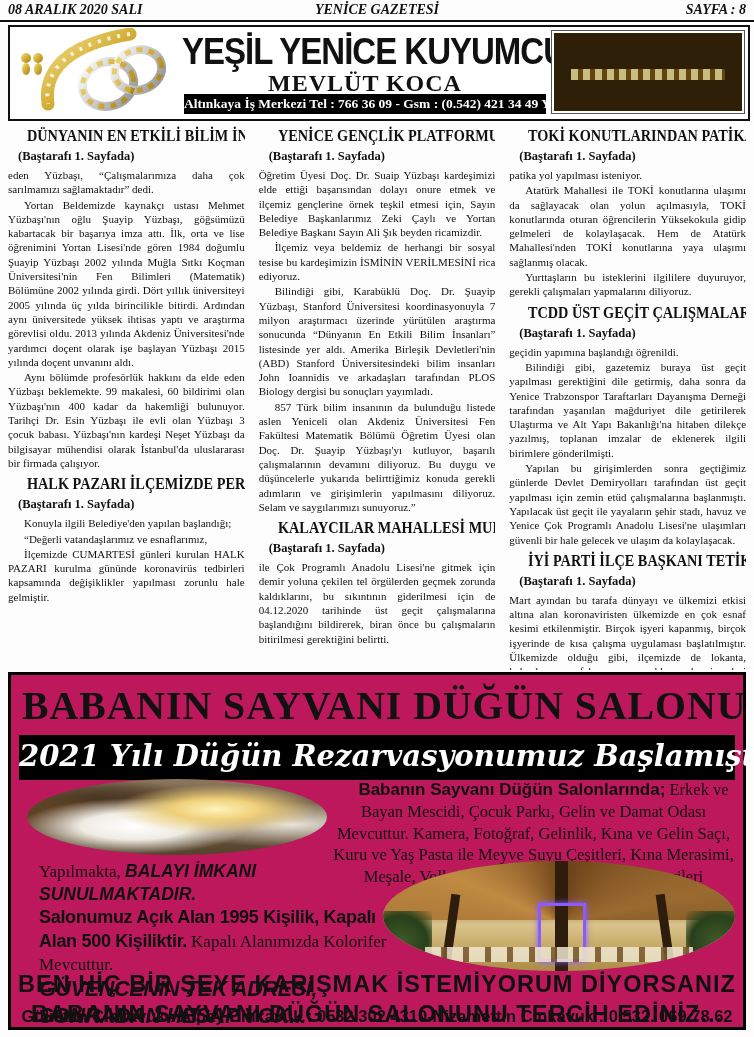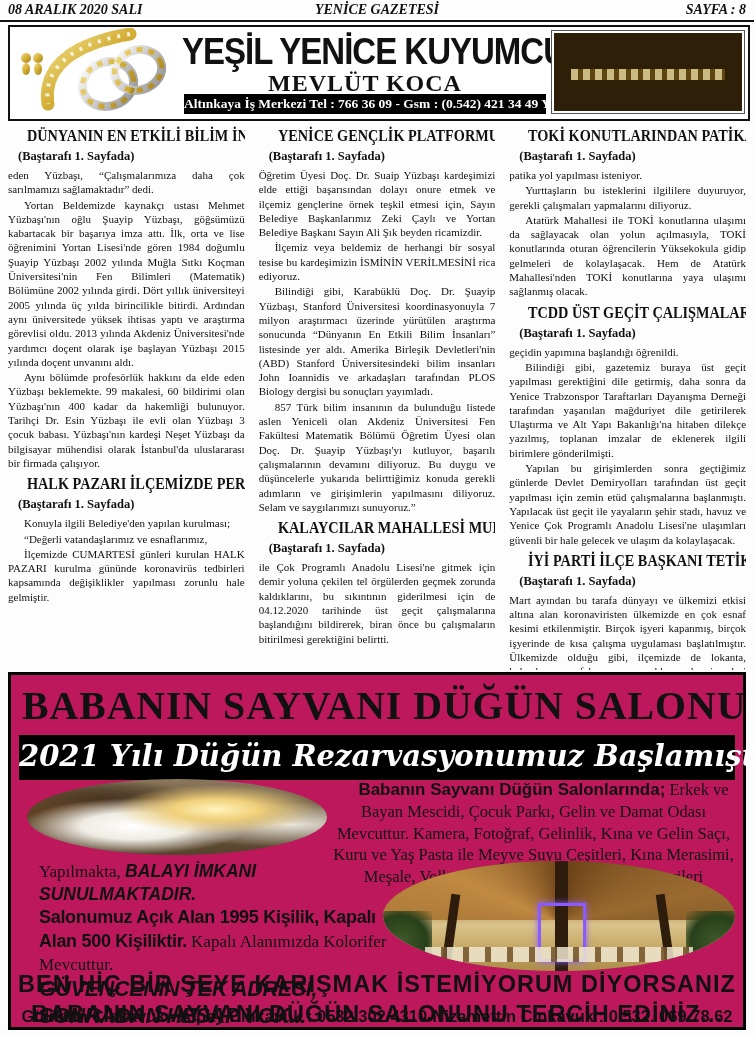--- a/index.html
+++ b/index.html
@@ -141,21 +141,21 @@
 
     <div class="col">
       <div class="headline">DÜNYANIN EN ETKİLİ BİLİM İNSANLARI</div>
       <div class="note">(Baştarafı 1. Sayfada)</div>
       <p class="first">eden Yüzbaşı, “Çalışmalarımıza daha çok sarılmamızı sağlamaktadır” dedi.</p>
       <p>Yortan Beldemizde kaynakçı ustası Mehmet Yüzbaşı'nın oğlu Şuayip Yüzbaşı, göğsümüzü kabartacak bir başarıya imza attı. İlk, orta ve lise öğrenimini Yortan Lisesi'nde gören 1984 doğumlu Şuayip Yüzbaşı 2002 yılında Muğla Sıtkı Koçman Üniversitesi'nin Fen Bilimleri (Matematik) Bölümüne 2002 yılında girdi. Dört yıllık üniversiteyi 2005 yılında üç yılda birincilikle bitirdi. Ardından aynı üniversitede yüksek ihtisas yaptı ve araştırma görevlisi oldu. 2013 yılında Akdeniz Üniversitesi'nde yardımcı doçent olarak işe başlayan Yüzbaşı 2015 yılında doçent unvanını aldı.</p>
       <p>Aynı bölümde profesörlük hakkını da elde eden Yüzbaşı beklemekte. 99 makalesi, 60 bildirimi olan Yüzbaşı'nın 400 kadar da hakemliği bulunuyor. Tarihçi Dr. Esin Yüzbaşı ile evli olan Yüzbaşı 3 çocuk babası. Yüzbaşı'nın kardeşi Neşet Yüzbaşı da bilgisayar mühendisi olarak İstanbul'da uluslararası bir firmada çalışıyor.</p>
 
       <div class="headline">HALK PAZARI İLÇEMİZDE PERŞEMBE</div>
       <div class="note">(Baştarafı 1. Sayfada)</div>
-      <p>Konuyla ilgili Belediye'den yapılan kurulması;</p>
+      <p>Konuyla ilgili Belediye'den yapılan başlandığı;</p>
       <p>“Değerli vatandaşlarımız ve esnaflarımız,</p>
       <p>İlçemizde CUMARTESİ günleri kurulan HALK PAZARI kurulma gününde koronavirüs tedbirleri kapsamında değişiklikler yapılması zorunlu hale gelmiştir.</p>
 
     </div>
 
     <div class="col">
       <div class="headline">YENİCE GENÇLİK PLATFORMU</div>
       <div class="note">(Baştarafı 1. Sayfada)</div>
       <p class="first">Öğretim Üyesi Doç. Dr. Suaip Yüzbaşı kardeşimizi elde ettiği başarısından dolayı onure etmek ve ilçemiz gençlerine örnek teşkil etmesi için, Sayın Belediye Başkanlarımız Zeki Çaylı ve Yortan Belediye Başkanı Sayın Ali Şık beyden ricamizdir.</p>
       <p>İlçemiz veya beldemiz de herhangi bir sosyal tesise bu kardeşimizin İSMİNİN VERİLMESİNİ rica ediyoruz.</p>
@@ -165,22 +165,22 @@
       <div class="headline">KALAYCILAR MAHALLESİ MUHTARI</div>
       <div class="note">(Baştarafı 1. Sayfada)</div>
       <p class="first">ile Çok Programlı Anadolu Lisesi'ne gitmek için demir yoluna çekilen tel örgülerden geçmek zorunda kaldıklarını, bu sıkıntının giderilmesi için de 04.12.2020 tarihinde üst geçit çalışmalarına başlandığını bildirerek, biran önce bu çalışmaların bitirilmesi gerektiğini belirtti.</p>
 
     </div>
 
     <div class="col">
       <div class="headline">TOKİ KONUTLARINDAN PATİKA YOL</div>
       <div class="note">(Baştarafı 1. Sayfada)</div>
       <p class="first">patika yol yapılması isteniyor.</p>
+      <p>Atatürk Mahallesi ile TOKİ konutlarına ulaşımı da sağlayacak olan yolun açılmasıyla, TOKİ konutlarında oturan öğrencilerin Yüksekokula gidip gelmeleri de kolaylaşacak. Hem de Atatürk Mahallesi'nden TOKİ konutlarına yaya ulaşımı sağlanmış olacak.</p>
       <p>Yurttaşların bu isteklerini ilgililere duyuruyor, gerekli çalışmaları yapmalarını diliyoruz.</p>
-      <p>Atatürk Mahallesi ile TOKİ konutlarına ulaşımı da sağlayacak olan yolun açılmasıyla, TOKİ konutlarında oturan öğrencilerin Yüksekokula gidip gelmeleri de kolaylaşacak. Hem de Atatürk Mahallesi'nden TOKİ konutlarına yaya ulaşımı sağlanmış olacak.</p>
 
       <div class="headline">TCDD ÜST GEÇİT ÇALIŞMALARINA</div>
       <div class="note">(Baştarafı 1. Sayfada)</div>
       <p class="first">geçidin yapımına başlandığı öğrenildi.</p>
       <p>Bilindiği gibi, gazetemiz buraya üst geçit yapılması gerektiğini dile getirmiş, daha sonra da Yenice Trabzonspor Taraftarları Dayanışma Derneği tarafından yaşanılan mağduriyet dile getirilerek Ulaştırma ve Alt Yapı Bakanlığı'na hitaben dilekçe yazılmış, toplanan imzalar de eklenerek ilgili birimlere gönderilmişti.</p>
       <p>Yapılan bu girişimlerden sonra geçtiğimiz günlerde Devlet Demiryolları tarafından üst geçit yapılması için zemin etüd çalışmalarına başlanmıştı. Yapılacak üst geçit ile yayaların şehir stadı, havuz ve Yenice Çok Programlı Anadolu Lisesi'ne ulaşımları güvenli bir hale gelecek ve ulaşım da kolaylaşacak.</p>
 
       <div class="headline">İYİ PARTİ İLÇE BAŞKANI TETİK:</div>
       <div class="note">(Baştarafı 1. Sayfada)</div>
       <p class="first">Mart ayından bu tarafa dünyayı ve ülkemizi etkisi altına alan koronaviristen ülkemizde en çok esnaf kesimi etkilenmiştir. Birçok işyeri kapanmış, birçok işyerinde de kısa çalışma uygulaması başlatılmıştır. Ülkemizde olduğu gibi, ilçemizde de lokanta, kahvehane, cafeler, çay ocakları vb. işyerleri kapatılmış, buralarda çalışanlarla birlikte sahipleri de zor durumda kalmışlardır. Kiralar ödenemez, çalışanlara maaş verilemez duruma gelinmiştir. Bu insanların yaşaması için, mutlak surette devletin yardım ve şevkat eli uzatılmalıdır.</p>

